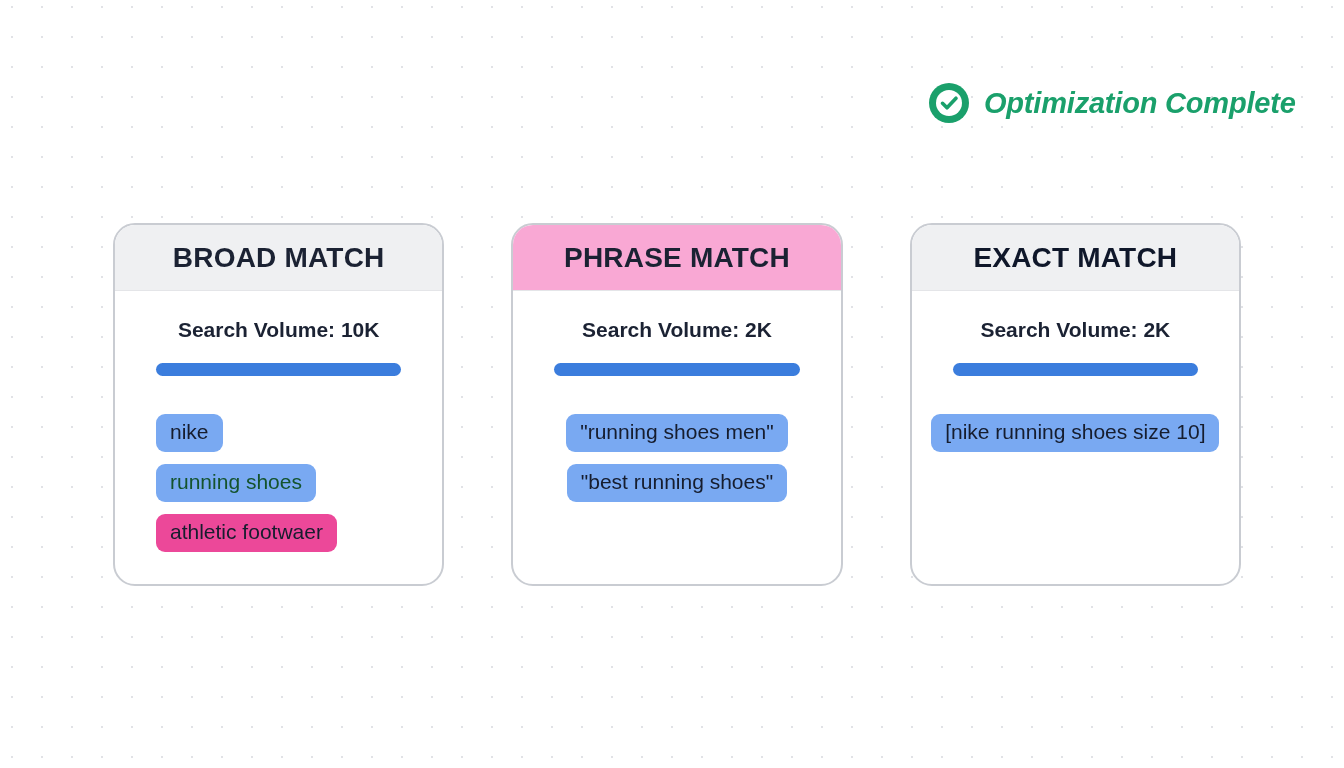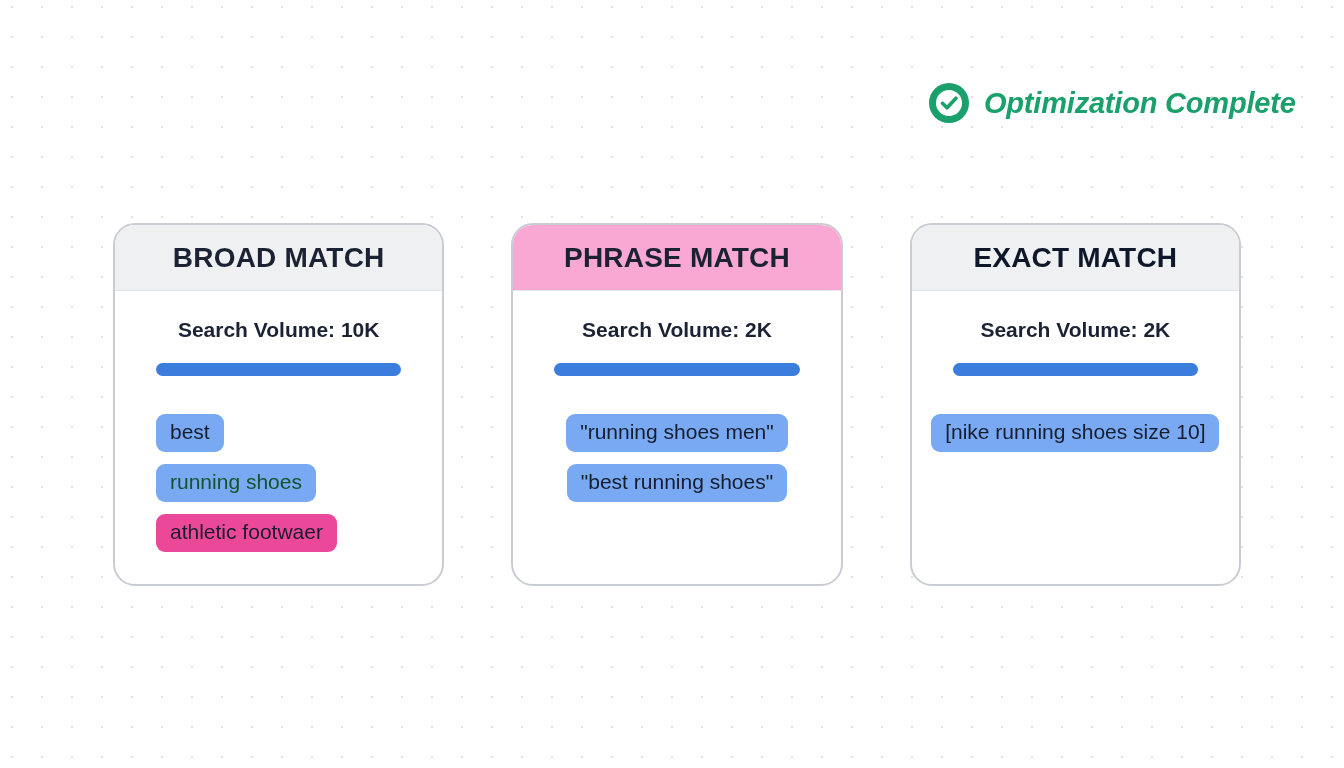--- a/index.html
+++ b/index.html
@@ -147,21 +147,21 @@
   <div class="card" style="border-color: rgb(201, 204, 210);">
     <div class="card-header" style="background: rgb(239, 240, 242);">
       <span class="card-title" style="color: rgb(27, 34, 51);">BROAD MATCH</span>
     </div>
     <div class="card-body">
       <div class="volume-label">Search Volume: 10K</div>
       <div class="volume-bar-track">
         <div class="volume-bar-fill" id="bar-0" style="width: 100%; background: rgb(59, 125, 221);"></div>
       </div>
       <div class="keyword-list align-left">
-        <span class="keyword-chip" style="background: rgb(121, 169, 242); color: rgb(22, 29, 46);">best</span>
+        <span class="keyword-chip" style="background: rgb(121, 169, 242); color: rgb(22, 29, 46);">nike</span>
         <span class="keyword-chip" style="background: rgb(121, 169, 242); color: #14532d;">running shoes</span>
         <span class="keyword-chip" style="background: #ec4899; color: rgb(22, 29, 46);">athletic footwaer</span>
       </div>
     </div>
   </div>
 
   <div class="card" style="border-color: rgb(201, 204, 210);">
     <div class="card-header" style="background: #f9a8d4;">
       <span class="card-title" style="color: rgb(27, 34, 51);">PHRASE MATCH</span>
     </div>

